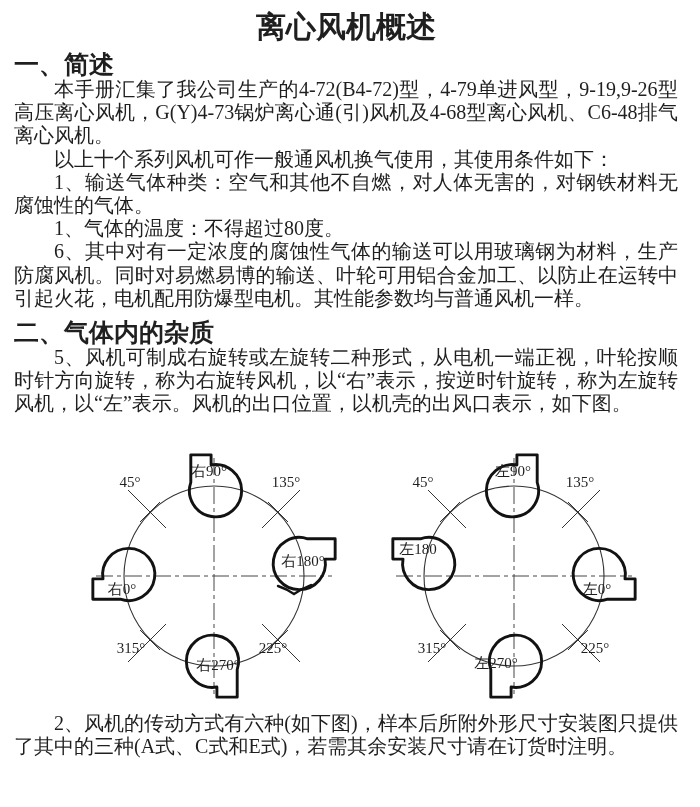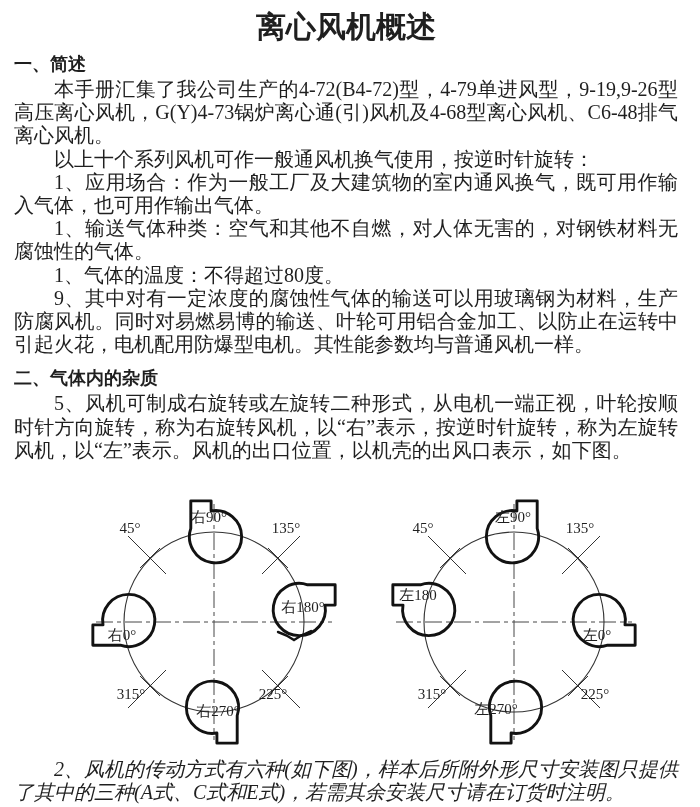--- a/index.html
+++ b/index.html
@@ -8,53 +8,52 @@
     background:#ffffff;color:#1f1f1f;
     font-family:"Liberation Serif","DejaVu Serif",serif;
     padding:6px 14px 0 14px;overflow:hidden;position:relative;
   }
   .title{
     font-family:"Liberation Sans","DejaVu Sans",sans-serif;
     font-weight:700;font-size:30px;line-height:42px;text-align:center;
   }
   .h2{
     font-family:"Liberation Sans","DejaVu Sans",sans-serif;
-    font-weight:700;font-size:18px;line-height:28px;margin-top:2px;
+    font-weight:700;font-size:25px;line-height:28px;margin-top:2px;
   }
   .h2.second{margin-top:8px;}
   p.body{
     font-size:20px;line-height:23.2px;margin:0;
     text-align:justify;text-indent:2em;
   }
   svg.figure{display:block;margin-top:20px;}
-  p.body.last{margin-top:4px;font-style:italic;}
+  p.body.last{margin-top:4px;}
   svg text{
     font-family:"Liberation Serif","DejaVu Serif",serif;
     font-size:15px;fill:#1f1f1f;text-anchor:middle;
   }
   .fan{fill:none;stroke:#121212;stroke-width:2;stroke-linejoin:round;}
   .pc{fill:none;stroke:#333333;stroke-width:1.1;}
   .cl{stroke:#474747;stroke-width:1;stroke-dasharray:17 4 4 4;}
   .tick{stroke:#333333;stroke-width:1;}
   .chev{fill:none;stroke:#121212;stroke-width:2.4;stroke-linecap:round;}
 </style>
 </head>
 <body>
 
 <div class="page">
 
   <div class="title">离心风机概述</div>
 
   <div class="h2">一、简述</div>
   <p class="body">本手册汇集了我公司生产的4-72(B4-72)型，4-79单进风型，9-19,9-26型高压离心风机，G(Y)4-73锅炉离心通(引)风机及4-68型离心风机、C6-48排气离心风机。</p>
-  <p class="body">以上十个系列风机可作一般通风机换气使用，按逆时针旋转：</p>
-  <p class="body">1、应用场合：作为一般工厂及大建筑物的室内通风换气，既可用作输入气体，也可用作输出气体。</p>
+  <p class="body">以上十个系列风机可作一般通风机换气使用，其使用条件如下：</p>
   <p class="body">1、输送气体种类：空气和其他不自燃，对人体无害的，对钢铁材料无腐蚀性的气体。</p>
   <p class="body">1、气体的温度：不得超过80度。</p>
-  <p class="body">9、其中对有一定浓度的腐蚀性气体的输送可以用玻璃钢为材料，生产防腐风机。同时对易燃易博的输送、叶轮可用铝合金加工、以防止在运转中引起火花，电机配用防爆型电机。其性能参数均与普通风机一样。</p>
+  <p class="body">6、其中对有一定浓度的腐蚀性气体的输送可以用玻璃钢为材料，生产防腐风机。同时对易燃易博的输送、叶轮可用铝合金加工、以防止在运转中引起火花，电机配用防爆型电机。其性能参数均与普通风机一样。</p>
 
   <div class="h2 second">二、气体内的杂质</div>
   <p class="body">5、风机可制成右旋转或左旋转二种形式，从电机一端正视，叶轮按顺时针方向旋转，称为右旋转风机，以“右”表示，按逆时针旋转，称为左旋转风机，以“左”表示。风机的出口位置，以机壳的出风口表示，如下图。</p>
 
   <svg class="figure" width="700" height="272" viewBox="0 0 700 272" xmlns="http://www.w3.org/2000/svg">
 
     <g>
       <g>
         <line class="cl" x1="82" y1="140" x2="318" y2="140"></line>
         <line class="cl" x1="200" y1="22" x2="200" y2="258"></line>

